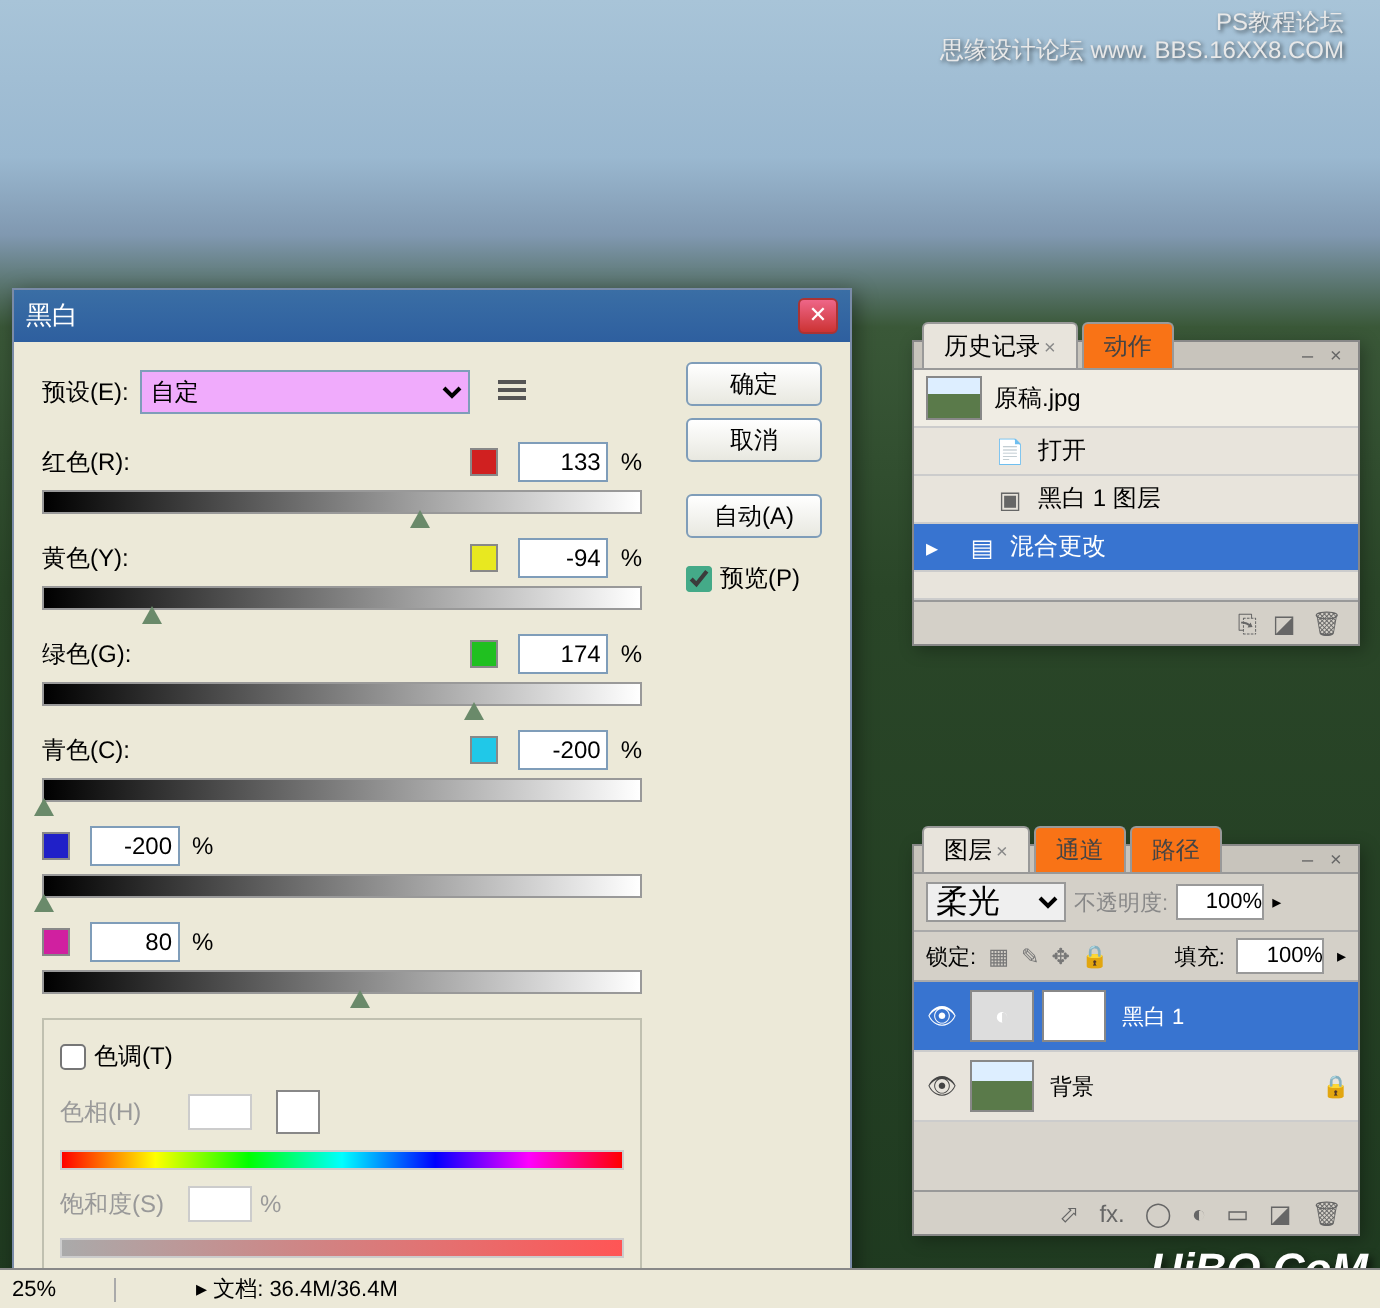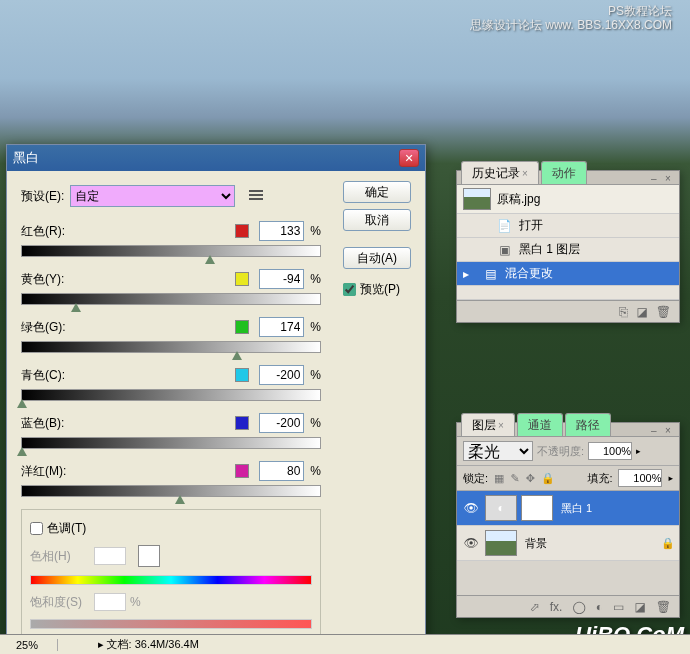--- a/index.html
+++ b/index.html
@@ -36,21 +36,21 @@
 .tint-row .name { width: 56px; }
 .tint-row .val { width: 32px; height: 18px; border: 1px solid #ccc; background: #fff; margin-left: 8px; }
 .tint-row .bigbox { width: 22px; height: 22px; border: 1px solid #888; background: #fff; margin-left: 12px; }
 .hue-track { flex: 1; height: 10px; background: linear-gradient(90deg, red, yellow, lime, cyan, blue, magenta, red); border: 1px solid #ccc; }
 .sat-track { flex: 1; height: 10px; background: linear-gradient(90deg, #aaa, #f55); border: 1px solid #ccc; }
 
 
 .panel { position: absolute; background: #d4d0c8; border: 1px solid #888; box-shadow: 2px 2px 8px rgba(0,0,0,0.3); font-size: 12px; }
 .panel.history { left: 456px; top: 170px; width: 224px; }
 .panel-tabs { display: flex; background: #c8c4bc; border-bottom: 1px solid #999; height: 14px; align-items: flex-end; padding-left: 4px; }
-.tab { padding: 3px 10px 2px; background: #86efac; border: 1px solid #999; border-bottom: none; border-radius: 3px 3px 0 0; margin-right: 2px; color: #444; position: relative; }
+.tab { padding: 3px 10px 2px; background: #f97316; border: 1px solid #999; border-bottom: none; border-radius: 3px 3px 0 0; margin-right: 2px; color: #444; position: relative; }
 .tab.active { background: #e8e4dc; color: #000; }
 .tab .tx { font-size: 10px; margin-left: 2px; color: #888; }
 .panel-ctl { position: absolute; right: 4px; top: 2px; display: flex; gap: 4px; }
 .panel-ctl span { width: 10px; height: 10px; font-size: 10px; color: #666; }
 .hist-item { display: flex; align-items: center; padding: 3px 6px; border-bottom: 1px solid #ccc; gap: 6px; background: #e8e4dc; }
 .hist-item.snapshot { background: #f0ede4; }
 .hist-item.selected { background: #3874d0; color: #fff; }
 .hist-thumb { width: 28px; height: 22px; background: linear-gradient(180deg, #def 40%, #5a7a4a 40%); border: 1px solid #888; }
 .hist-icon { width: 16px; height: 16px; display: inline-flex; align-items: center; justify-content: center; color: #666; }
 .hist-item.selected .hist-icon { color: #fff; }
@@ -71,21 +71,21 @@
 .layer-item.selected .eye-col { color: #fff; }
 .layer-thumb { width: 32px; height: 26px; border: 1px solid #888; background: #fff; position: relative; }
 .layer-thumb.adj { background: #ddd; display: flex; align-items: center; justify-content: center; }
 .layer-thumb.mask { background: #fff; }
 .layer-thumb.img { background: linear-gradient(180deg, #def 40%, #5a7a4a 40%); }
 .layer-name { font-size: 11px; margin-left: 4px; text-align: right; }
 .layers-foot { height: 22px; display: flex; justify-content: flex-end; align-items: center; gap: 10px; padding-right: 8px; border-top: 1px solid #999; }
 
 
 .status { position: absolute; left: 0; bottom: 0; width: 690px; height: 20px; background: #ece9d8; border-top: 1px solid #888; display: flex; align-items: center; font-size: 11px; }
-.status .zoom { width: 58px; padding-left: 16px; border-right: 1px solid #aaa; }
+.status .zoom { width: 58px; padding-left: 6px; border-right: 1px solid #aaa; }
 .status .doc { padding-left: 40px; }
 </style>
 </head>
 <body>
 
 <div class="bg-photo"></div>
 <div class="watermark-top">
   <div>PS教程论坛</div>
   <div>思缘设计论坛  www.  BBS.16XX8.COM</div>
 </div>
@@ -157,32 +157,30 @@
       <span class="color-swatch" style="background:#20c8e8"></span>
       <input value="-200" style="">
       <span class="pct">%</span>
     </div>
     <div class="slider-track">
       <div class="slider-thumb" style="left:0%"></div>
     </div>
         </div>
         <div class="slider-row">
     <div class="slider-label">
-      <span class="name">蓝色(B):</span>
       <span class="color-swatch" style="background:#2020c8"></span>
       <input value="-200" style="">
       <span class="pct">%</span>
     </div>
     <div class="slider-track">
       <div class="slider-thumb" style="left:0%"></div>
     </div>
         </div>
         <div class="slider-row">
     <div class="slider-label">
-      <span class="name">洋红(M):</span>
       <span class="color-swatch" style="background:#d020a0"></span>
       <input value="80" style="">
       <span class="pct">%</span>
     </div>
     <div class="slider-track">
       <div class="slider-thumb" style="left:53%"></div>
     </div>
         </div>
       </div>
     <div class="tint-section">

